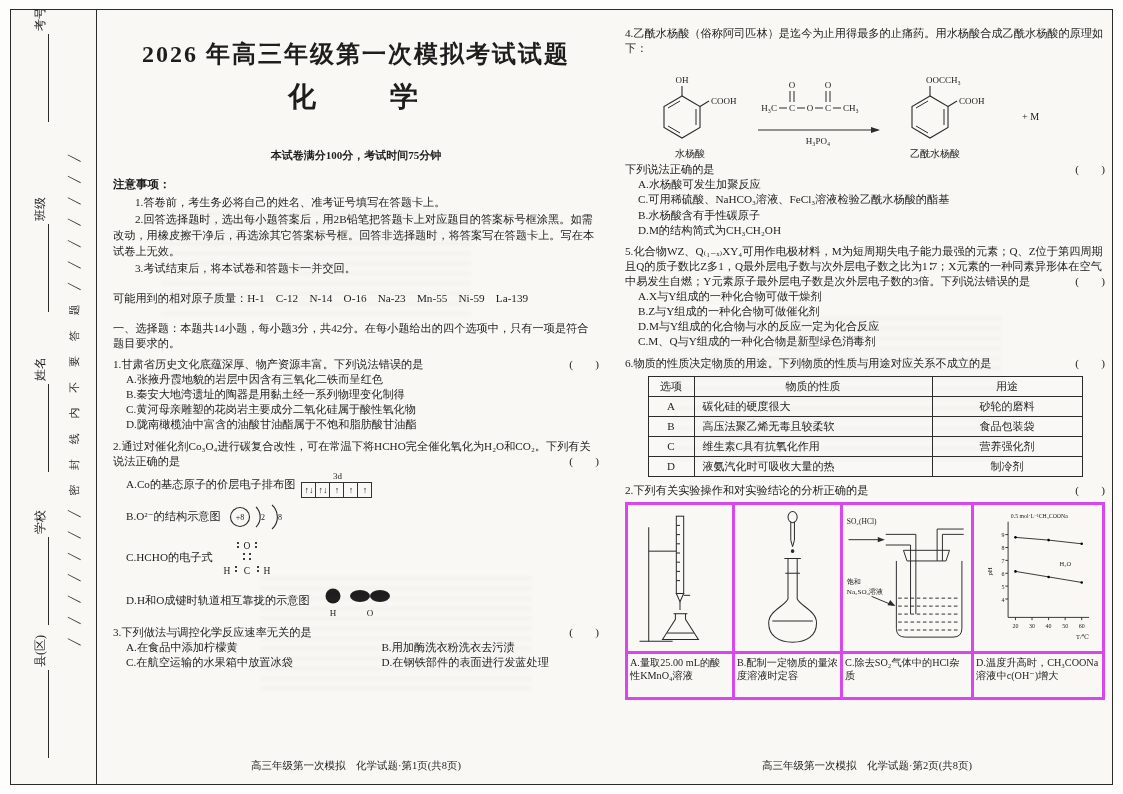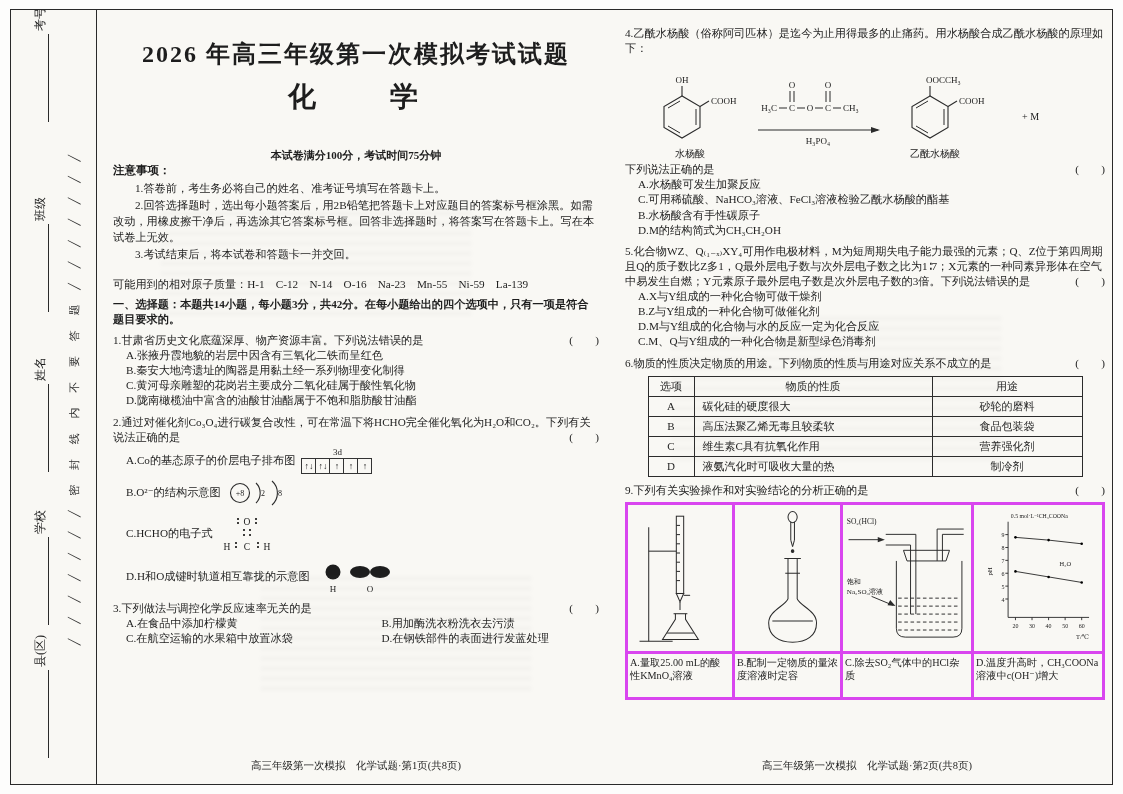--- a/index.html
+++ b/index.html
@@ -24,24 +24,24 @@
   .vfield { width: 150px; height: 16px; left: -45px; font-size: 12px; display: flex; align-items: flex-end; justify-content: flex-end; }
   .vfield .uline { display: inline-block; width: 88px; border-bottom: 1px solid #2b2b2b; height: 11px; margin-right: 3px; }
   .seal { width: 744px; height: 16px; left: -308px; top: 379px; font-size: 11px; letter-spacing: 6px; text-align: center; color: #2f2f2f; }
   
   .page { position: absolute; top: 0; height: 776px; font-size: 11.2px; line-height: 1.35; }
   .page-left  { left: 94px;  width: 502px; padding: 14px 8px 0 8px; }
   .page-right { left: 612px; width: 488px; padding: 14px 6px 0 2px; }
   .title   { text-align: center; font-size: 24px; font-weight: bold; letter-spacing: 2px; margin-top: 14px; }
   .subject { text-align: center; font-size: 28px; font-weight: bold; letter-spacing: 6px; margin-top: 8px; }
   .metaline { text-align: center; font-size: 11px; font-weight: bold; margin-top: 32px; }
-  .notice-h { font-weight: bold; font-size: 11.5px; }
+  .notice-h { font-weight: bold; margin-top: 14px; font-size: 11.5px; }
   .notice { text-indent: 22px; margin-top: 1px; line-height: 1.45; }
   .atomic { margin-top: 14px; }
-  .section-h { font-weight: bold; margin-top: 5px; }
+  .section-h { font-weight: normal; margin-top: 15px; }
   .q { margin-top: 6px; }
   .stem { overflow: hidden; }
   .blank { float: right; }
   .opt { padding-left: 13px; }
   .opt-grid { display: grid; grid-template-columns: 54% 46%; padding-left: 13px; }
   .opt-flex { display: flex; align-items: center; gap: 7px; padding-left: 13px; margin-top: 3px; }
   .footer { position: absolute; bottom: 13px; left: 0; width: 100%; text-align: center; font-size: 10.5px; }
   
   .orb-wrap { display: inline-flex; flex-direction: column; align-items: center; }
   .orb-label { font-size: 9px; line-height: 1.1; }
@@ -278,21 +278,21 @@
         <tr>
           <td>D</td>
           <td>液氨汽化时可吸收大量的热</td>
           <td>制冷剂</td>
         </tr>
       </tbody>
         </table>
     </div>
 
     <div class="q">
-      <div class="stem"><span>9.下列有关实验操作和对实验结论的分析正确的是</span><span class="blank">(　　)</span></div>
+      <div class="stem"><span>2.下列有关实验操作和对实验结论的分析正确的是</span><span class="blank">(　　)</span></div>
       <table class="figs">
         <tbody>
             <tr>
           <td class="figcell" style="width:22%">
             <svg width="100" height="138" viewBox="0 0 100 150">
               <g stroke="#2b2b2b" fill="none" stroke-width="1.1">
                 <line x1="16" y1="22" x2="16" y2="146"></line>
                 <line x1="6" y1="146" x2="42" y2="146"></line>
                 <line x1="16" y1="48" x2="46" y2="48"></line>
                 <rect x="46" y="10" width="8" height="84"></rect>

